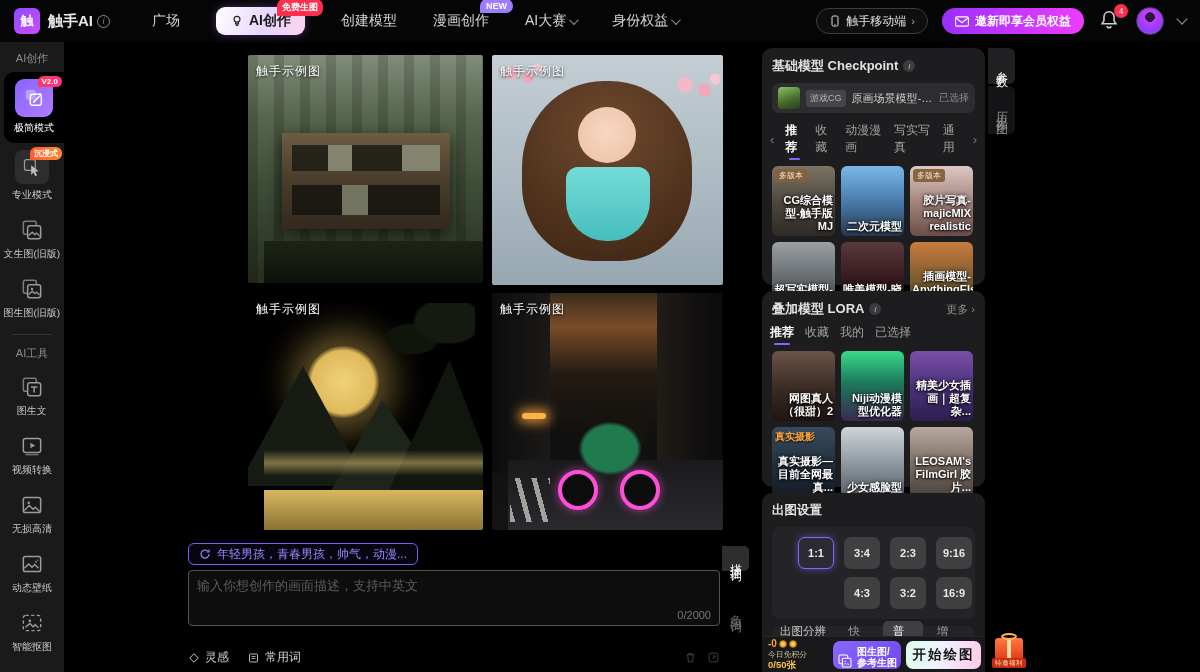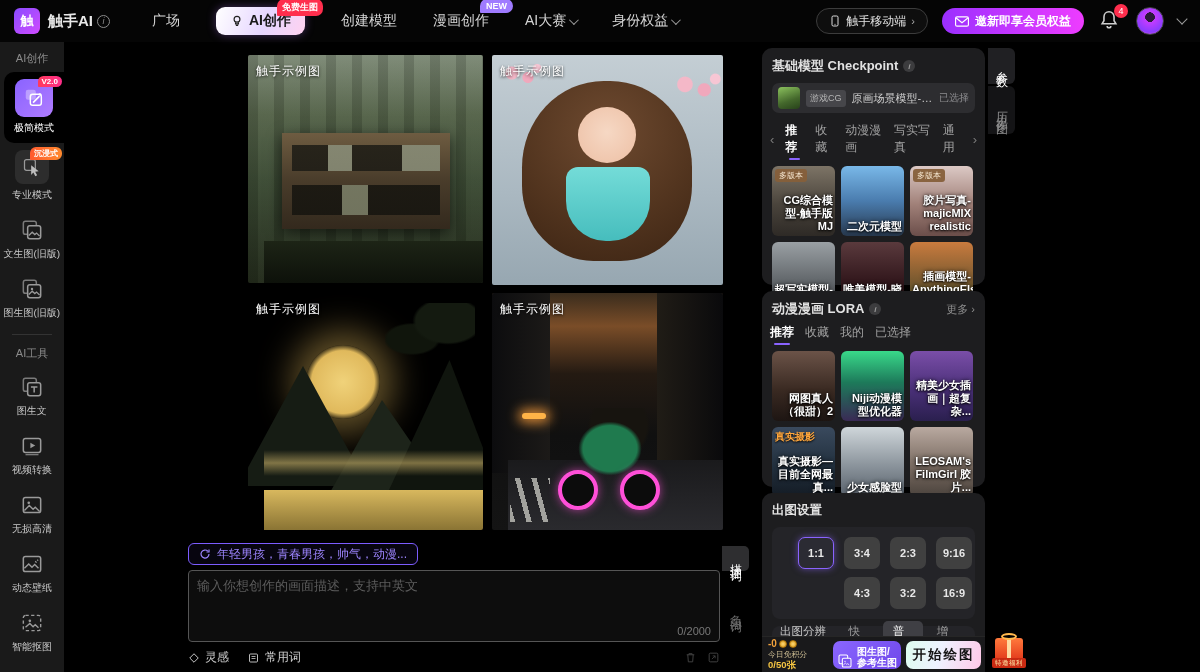--- a/index.html
+++ b/index.html
@@ -69,21 +69,21 @@
   .img4 .road { position:absolute; bottom:0; width:100%; height:70px; background:linear-gradient(180deg,#1a1a1c,#2a2a2e); }
   .img4 .lane { position:absolute; bottom:8px; left:18px; width:40px; height:44px; background:repeating-linear-gradient(75deg,#d8d8d0 0 5px,transparent 5px 16px); opacity:.7; }
   .img4 .bike { position:absolute; left:62px; bottom:34px; width:112px; height:88px; background:radial-gradient(ellipse at 50% 46%,#1f7a4e 0 34%,transparent 40%),radial-gradient(ellipse at 58% 20%,#17140f 0 30%,transparent 34%); }
   .img4 .wheel1,.img4 .wheel2 { position:absolute; bottom:20px; width:40px; height:40px; border-radius:50%; background:#0c0c0c; border:4px solid #ff4fd8; box-shadow:0 0 10px rgba(255,79,216,.6); }
   .img4 .wheel1 { left:66px; } .img4 .wheel2 { left:128px; }
   .img4 .glow { position:absolute; left:30px; top:120px; width:24px; height:6px; background:#ffb347; box-shadow:0 0 12px 4px rgba(255,160,60,.8); border-radius:3px; }
 
   
   .prompt { position:absolute; left:188px; top:543px; width:532px; height:129px; }
   .chip { display:inline-flex; align-items:center; gap:6px; height:22px; padding:0 10px; border:1px solid #7c5cff; border-radius:6px; color:#9d85ff; font-size:12px; background:rgba(124,92,255,.06); max-width:330px; white-space:nowrap; }
-  .pbox { position:absolute; left:0; top:27px; width:532px; height:72px; background:#0d0d0d; border:1px solid #555; border-radius:4px; }
+  .pbox { position:absolute; left:0; top:27px; width:532px; height:56px; background:#0d0d0d; border:1px solid #555; border-radius:4px; }
   .pbox textarea { position:absolute; inset:6px 8px 18px 8px; width:516px; background:transparent; border:none; outline:none; resize:none; color:#ddd; font-size:13px; font-family:inherit; }
   .pbox textarea::placeholder { color:#5c5c5c; }
   .pcount { position:absolute; right:8px; bottom:4px; font-size:11px; color:#777; }
   .pfooter { position:absolute; left:0; top:106px; width:532px; display:flex; align-items:center; gap:18px; color:#cfcfcf; font-size:12px; }
   .pfooter .tool { display:flex; align-items:center; gap:5px; cursor:pointer; }
   .pfooter .dim-icons { margin-left:auto; display:flex; gap:10px; opacity:.35; }
   .ptabs { position:absolute; left:722px; top:546px; width:24px; z-index:5; }
   .ptab { writing-mode:vertical-rl; text-orientation:upright; font-size:12px; letter-spacing:3px; padding:8px 5px; border-radius:0 5px 5px 0; }
   .ptab.active { background:#2e2e30; color:#fff; }
   .ptab.inactive { color:#6f6f6f; margin-top:26px; }
@@ -454,21 +454,21 @@
     <div class="sliver-row">
       <div class="sliver"></div>
       <div class="sliver"></div>
       <div class="sliver sel"></div>
     </div>
   </div>
 
   <div class="card card2">
     <div class="card-pad">
       <div class="c-title">
-        <span>动漫漫画 LORA</span>
+        <span>叠加模型 LORA</span>
         <span class="i-ic">i</span>
         <span class="more"><span>更多</span> ›</span>
       </div>
     </div>
     <div class="tabrow" style="padding-top:6px;">
       <span class="t on">推荐</span>
       <span class="t">收藏</span>
       <span class="t">我的</span>
       <span class="t">已选择</span>
     </div>

